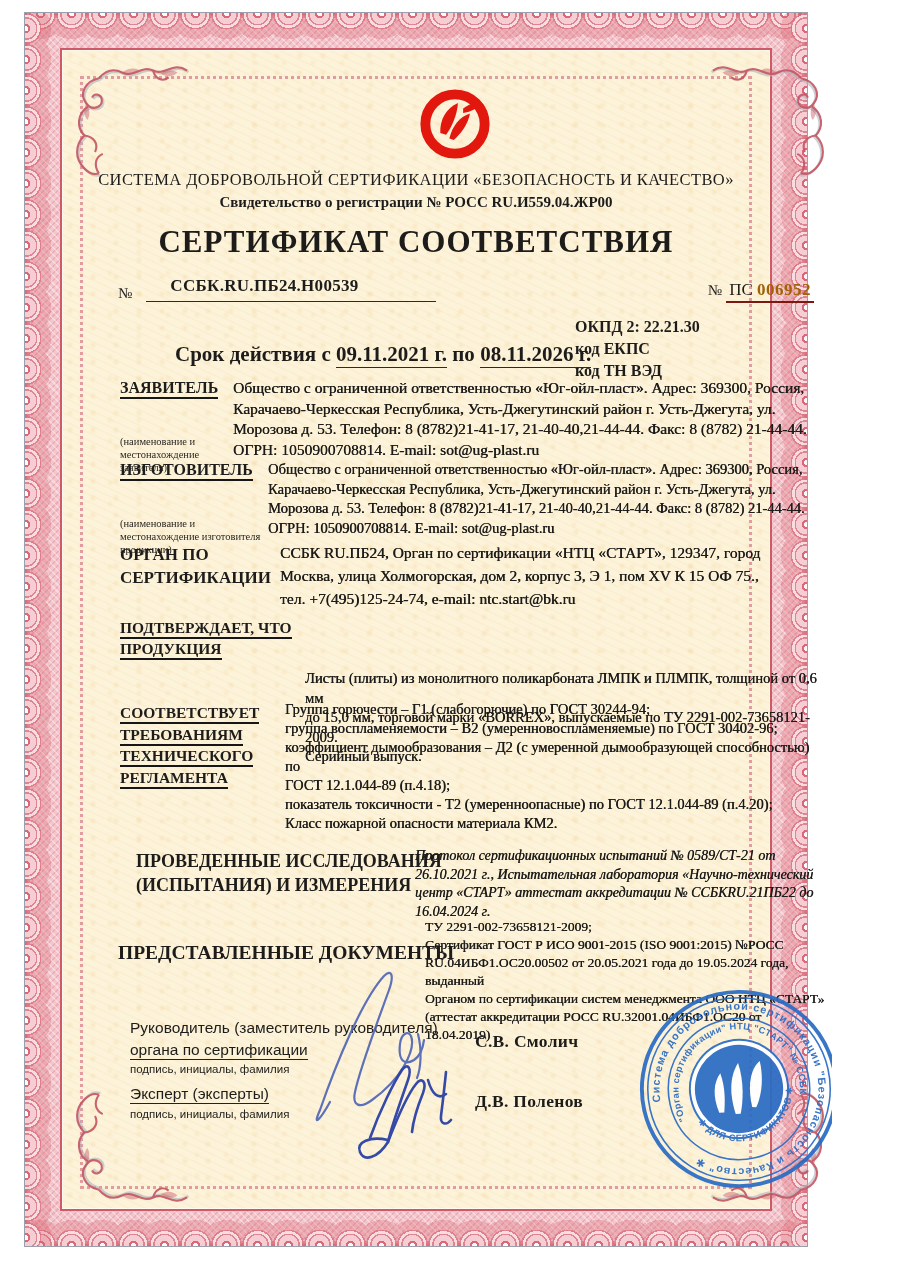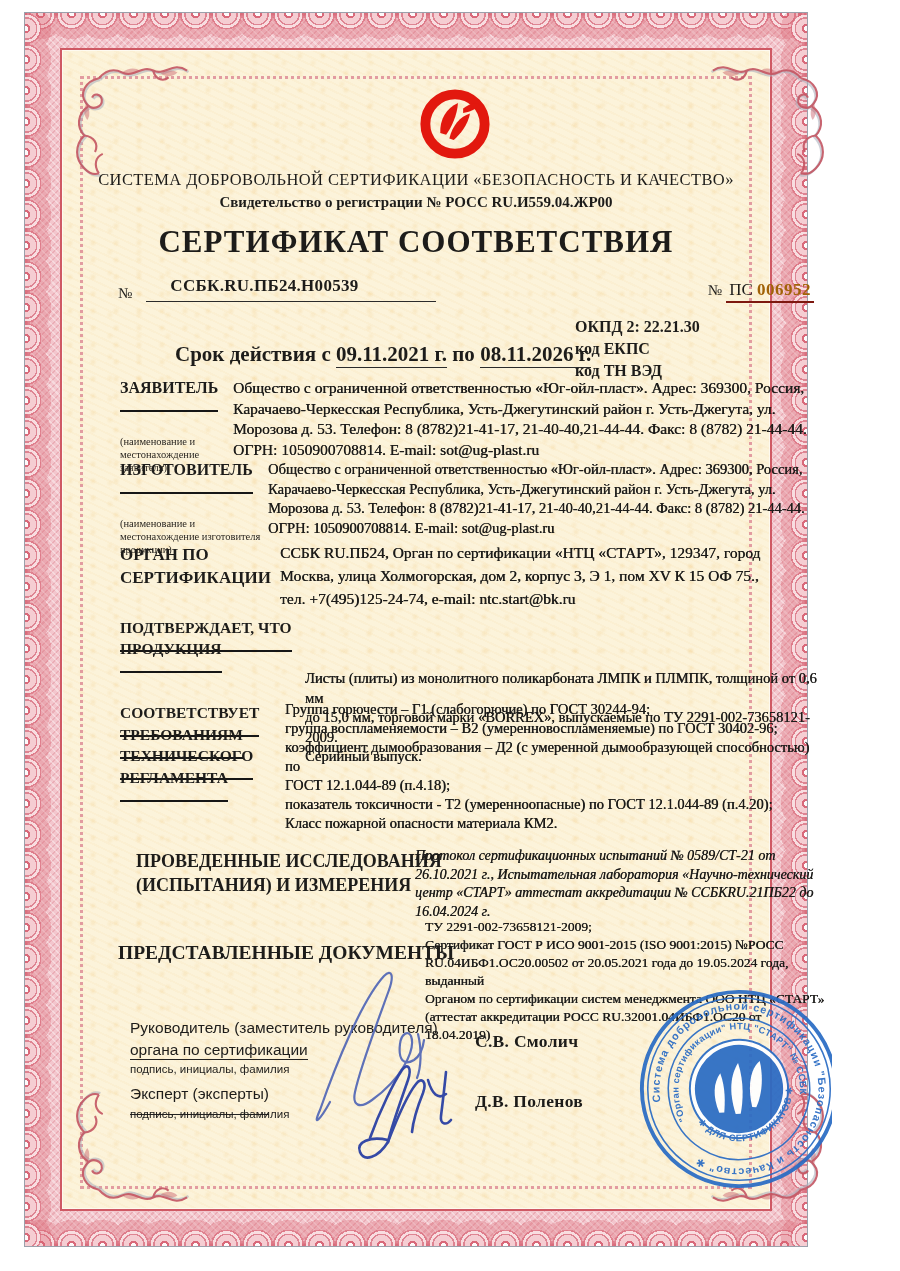--- a/index.html
+++ b/index.html
@@ -51,21 +51,21 @@
   .flourish{position:absolute;width:126px;height:126px;}
 
   
   .ser{font-family:"Liberation Serif","DejaVu Serif",serif;}
   .sans{font-family:"Liberation Sans","DejaVu Sans",sans-serif;}
   .center{left:0;right:0;text-align:center;}
   .val{text-shadow:.35px 0 0 #1a1a18;}
   .pre{white-space:pre-line;}
   .b{font-weight:700;}
   .uline{border-bottom:1.5px solid #2b2b2b;padding-bottom:1px;}
-  .lbl{font-weight:700;border-bottom:2px solid #161616;padding-bottom:14px;}
+  .lbl{font-weight:700;border-bottom:2px solid #161616;padding-bottom:1px;}
   .note{font-size:10.5px;line-height:13px;color:#2a2621;margin-top:34px;}
   .cert-num{display:inline-block;width:266px;margin-left:14px;border-bottom:1.6px solid #2b2b2b;
             padding:0 0 5px 24px;font-weight:700;font-size:17px;letter-spacing:.3px;}
   .ps-u{border-bottom:2px solid #7d180f;padding:0 3px 2px 3px;font-size:17px;}
   .red{color:#a16207;font-weight:700;letter-spacing:.5px;}
   .sig-name{font-weight:700;font-size:17.5px;letter-spacing:.3px;}
 </style>
 </head>
 <body>
 
@@ -258,21 +258,21 @@
 RU.04ИБФ1.ОС20.00502 от 20.05.2021 года до 19.05.2024 года, выданный
 Органом по сертификации систем менеджмента ООО НТЦ «СТАРТ»
 (аттестат аккредитации РОСС RU.32001.04ИБФ1.ОС20 от 18.04.2019)</div>
 
   <div class="abs sans" style="left:130px;top:1019px;font-size:15.5px;">Руководитель (заместитель руководителя)</div>
   <div class="abs sans" style="left:130px;top:1041px;font-size:15.5px;">
     <span style="border-bottom:1.5px solid #222;padding-bottom:1px;">органа по сертификации</span>
   </div>
   <div class="abs sans" style="left:130px;top:1063px;font-size:11.5px;">подпись, инициалы, фамилия</div>
   <div class="abs sans" style="left:130px;top:1085px;font-size:15.5px;">
-    <span style="border-bottom:1.5px solid #222;padding-bottom:12px;">Эксперт (эксперты)</span>
+    <span style="border-bottom:1.5px solid #222;padding-bottom:1px;">Эксперт (эксперты)</span>
   </div>
   <div class="abs sans" style="left:130px;top:1108px;font-size:11.5px;">подпись, инициалы, фамилия</div>
   <div class="abs ser sig-name" style="left:475px;top:1031px;">С.В. Смолич</div>
   <div class="abs ser sig-name" style="left:475px;top:1091px;">Д.В. Поленов</div>
 
   <svg class="abs" style="left:300px;top:952px;width:170px;height:212px;" viewBox="0 0 170 212">
     <g fill="none" stroke="#4d63b5" stroke-width="2.2" stroke-linecap="round" opacity=".9">
       <path d="M30 150 C20 168 12 176 20 158 C36 112 62 48 84 24 C92 16 94 24 89 38 C76 74 60 116 55 140 C52 154 60 157 72 148 C86 138 97 126 104 114 C111 102 114 92 111 84 C108 78 101 82 100 92 C98 108 104 114 114 108 C120 104 123 96 124 88"></path>
       <path d="M118 82 C122 98 121 116 117 126"></path>
     </g>

